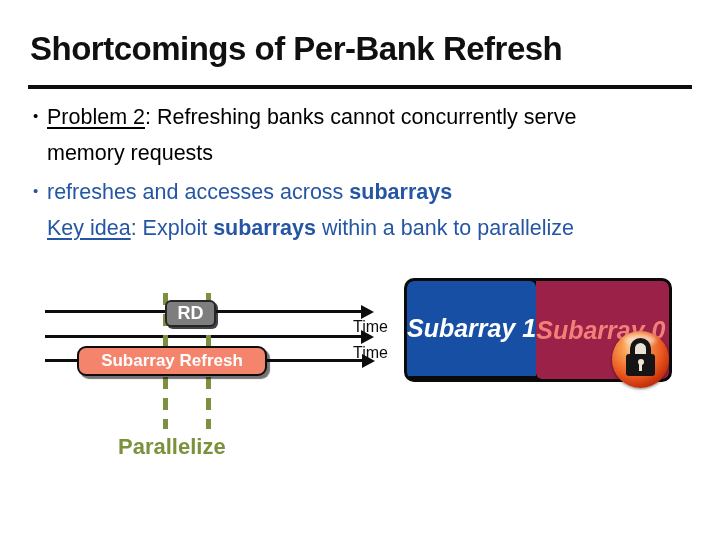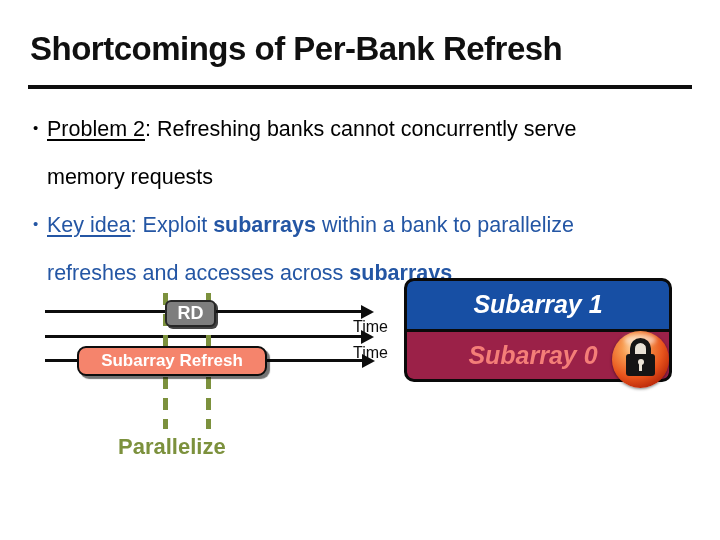--- a/index.html
+++ b/index.html
@@ -14,21 +14,21 @@
     white-space:nowrap;
   }
   .title-rule{
     position:absolute; left:28px; top:85px; width:664px; height:4px; background:#0e0e0e;
   }
   
   .bullets{ position:absolute; left:33px; top:99px; width:620px; color:#000; }
   .bullet{ position:relative; padding-left:14px; }
   .bullet + .bullet{ margin-top:3px; }
   .dot{ position:absolute; left:0; top:9px; font-size:15px; line-height:1; }
-  .bline{ display:block; line-height:36px; font-size:21.5px; white-space:nowrap;margin-top:12px; }
+  .bline{ display:block; line-height:36px; font-size:21.5px; white-space:nowrap; }
   .blue{ color:#2456a4; }
   .blue .dot{ color:#2456a4; }
   .u{ text-decoration:underline; text-underline-offset:3px; }
   .b{ font-weight:bold; }
   
   .hline{ position:absolute; height:3px; background:#0d0d0d; }
   .ahead{
     position:absolute; width:0; height:0;
     border-left:13px solid #0d0d0d; border-top:7px solid transparent; border-bottom:7px solid transparent;
   }
@@ -52,21 +52,21 @@
     color:#fff; font-weight:bold; font-size:17px; white-space:nowrap;
   }
   .parallelize{
     position:absolute; left:118px; top:434px; width:140px;
     font-size:22px; font-weight:bold; color:#7c913d; white-space:nowrap;
   }
   
   .sub-stack{
     position:absolute; left:404px; top:278px; width:268px; height:104px;
     border:3.5px solid #0a0a0a; border-radius:10px; background:#000;
-    display:flex; flex-direction:column; box-sizing:border-box; overflow:hidden;
+    display:flex; flex-direction:row; box-sizing:border-box; overflow:hidden;
   }
   .sub-half{
     flex:1; display:flex; align-items:center; justify-content:center;
     font-style:italic; font-weight:bold; font-size:25px; white-space:nowrap;
   }
   .sub1{ background:#174fa4; color:#ffffff; border-bottom:3px solid #0a0a0a; border-radius:6px 6px 0 0; }
   .sub0{ background:#9b2148; color:#f47e78; border-radius:0 0 6px 6px; padding-right:10px; }
   
   .lock-ball{
     position:absolute; left:612px; top:331px; width:57px; height:57px; border-radius:50%;
@@ -108,22 +108,22 @@
   <div class="title-rule"></div>
 
   <div class="bullets">
     <div class="bullet">
       <span class="dot">•</span>
       <span class="bline"><span class="u">Problem 2</span><span>: Refreshing banks cannot concurrently serve</span></span>
       <span class="bline">memory requests</span>
     </div>
     <div class="bullet blue">
       <span class="dot">•</span>
+      <span class="bline"><span>refreshes and accesses across </span><span class="b">subarrays</span></span>
       <span class="bline"><span class="u">Key idea</span><span>: Exploit </span><span class="b">subarrays</span><span> within a bank to parallelize</span></span>
-      <span class="bline"><span>refreshes and accesses across </span><span class="b">subarrays</span></span>
     </div>
   </div>
 
   <div class="hline" style="left:45px; top:310px; width:317px;"></div>
   <div class="ahead" style="left:361px; top:304.5px;"></div>
 
   <div class="hline" style="left:45px; top:335px; width:317px;"></div>
   <div class="ahead" style="left:361px; top:329.5px;"></div>
 
   <div class="hline" style="left:45px; top:359px; width:318px;"></div>

